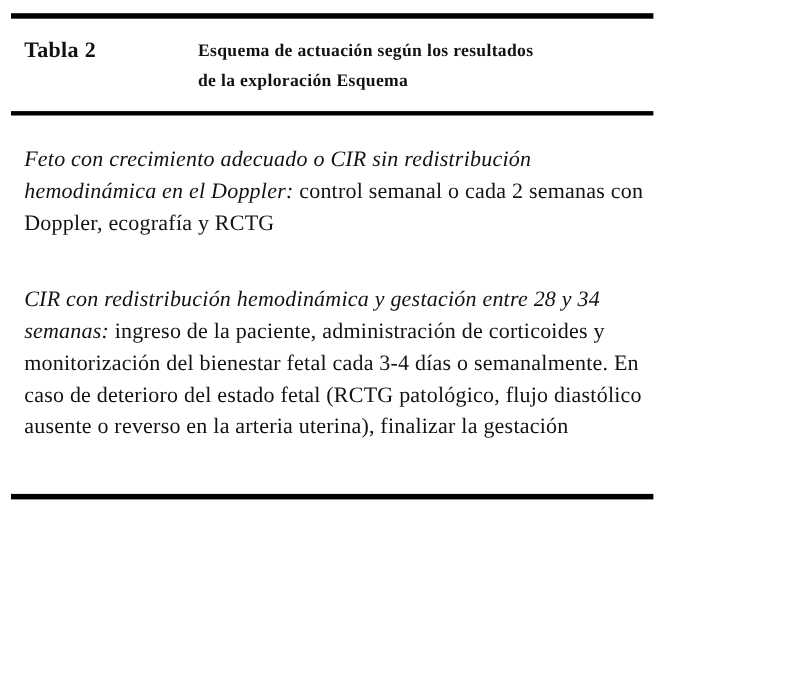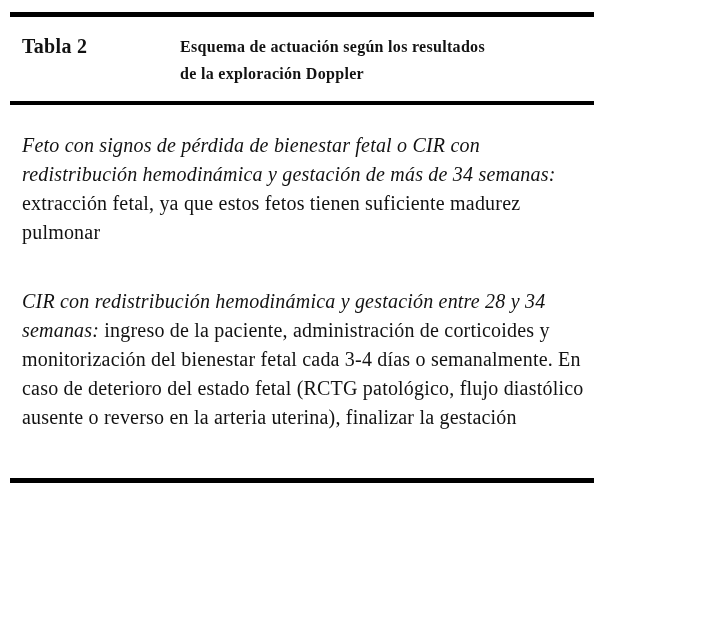--- a/index.html
+++ b/index.html
@@ -69,30 +69,30 @@
 <body>
 
 <div class="table-card">
 
   <div class="rule top"></div>
 
   <div class="table-header">
     <div class="table-label">Tabla 2</div>
     <div class="table-title">
       <div>Esquema de actuación según los resultados</div>
-      <div>de la exploración Doppler</div>
+      <div>de la exploración Esquema</div>
     </div>
   </div>
 
   <div class="rule mid"></div>
 
   <div class="table-body">
 
+    <p class="entry"><span class="condition">Feto con crecimiento adecuado o CIR sin redistribución hemodinámica en el Doppler:</span><span class="action"> control semanal o cada 2 semanas con Doppler, ecografía y RCTG</span></p>
 
-    <p class="entry"><span class="condition">Feto con signos de pérdida de bienestar fetal o CIR con redistribución hemodinámica y gestación de más de 34 semanas:</span><span class="action"> extracción fetal, ya que estos fetos tienen suficiente madurez pulmonar</span></p>
 
     <p class="entry"><span class="condition">CIR con redistribución hemodinámica y gestación entre 28 y 34 semanas:</span><span class="action"> ingreso de la paciente, administración de corticoides y monitorización del bienestar fetal cada 3-4 días o semanalmente. En caso de deterioro del estado fetal (RCTG patológico, flujo diastólico ausente o reverso en la arteria uterina), finalizar la gestación</span></p>
 
   </div>
 
   <div class="rule bottom"></div>
 
 </div>
 
 </body></html>

